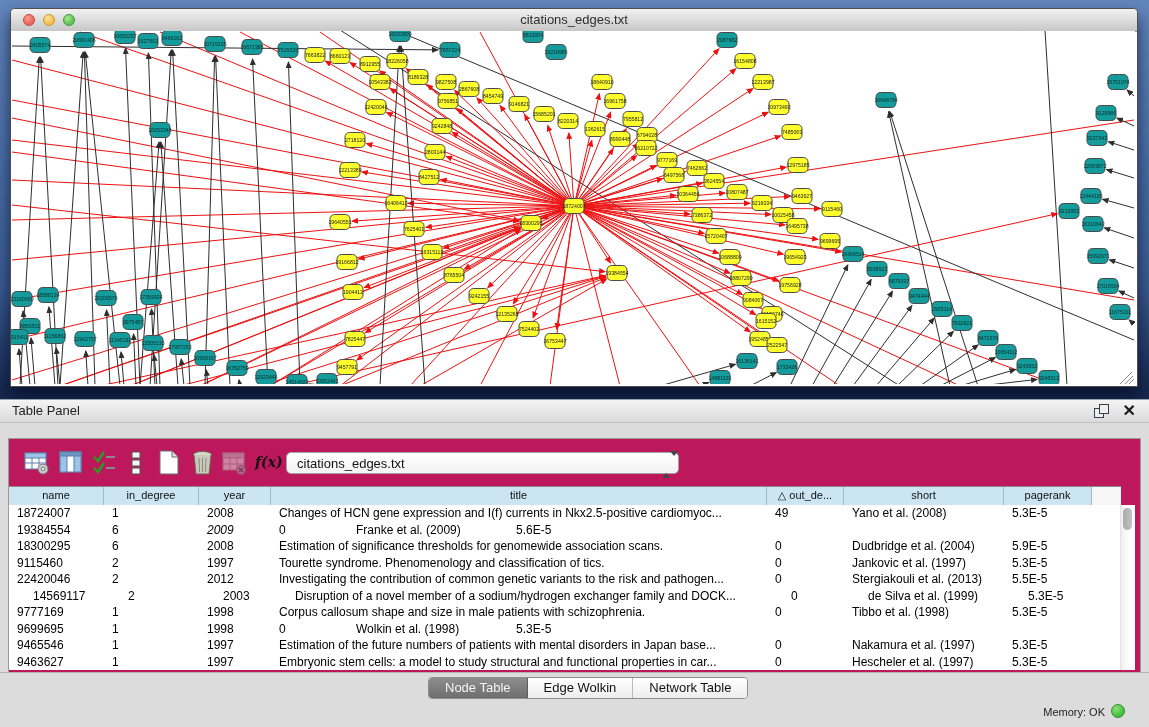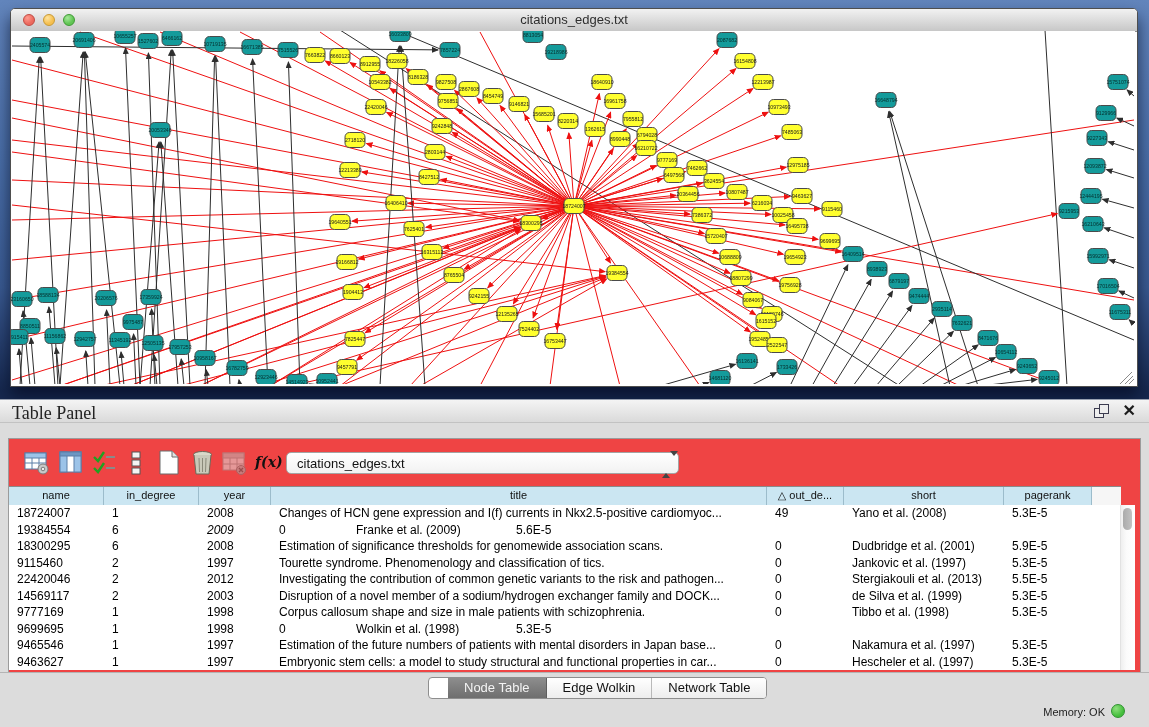--- a/index.html
+++ b/index.html
@@ -18,26 +18,26 @@
   .light.red{background:radial-gradient(circle at 35% 30%,#FF9A8F,#EC6A5E 60%);border:1px solid #C14A42;}
   .light.yellow{background:radial-gradient(circle at 35% 30%,#FFE49E,#F5BF4F 60%);border:1px solid #C99A33;}
   .light.green{background:radial-gradient(circle at 35% 30%,#A5E99A,#61C554 60%);border:1px solid #3E9A34;}
   .title-text{text-align:center;line-height:21px;font-size:13px;color:#2e2e2e;}
   .net-canvas{position:absolute;left:0;top:22px;width:1124px;height:353px;background:#fff;overflow:hidden;}
   .net-canvas svg{display:block;}
   
   .table-panel{position:absolute;left:0;top:399px;width:1149px;height:328px;background:#DCDCDC;border-top:1px solid #98A0B0;}
   .panel-titlebar{position:absolute;left:0;top:0;width:100%;height:22px;
     background:linear-gradient(#F4F4F4,#DADADA);border-bottom:1px solid #C2C2C2;}
-  .panel-title{position:absolute;left:12px;top:3px;font-size:18px;color:#222;font-family:Liberation Serif, serif;}
+  .panel-title{position:absolute;left:12px;top:3px;font-size:13px;color:#222;}
   .float-btn{position:absolute;right:40px;top:4px;width:15px;height:13px;}
   .float-btn .sq1{position:absolute;left:0;top:4px;width:8px;height:8px;border:1.5px solid #3c3c50;background:#eee;}
   .float-btn .sq2{position:absolute;left:5px;top:0;width:8px;height:8px;border:1.5px solid #3c3c50;background:#eee;}
   .close-btn{position:absolute;right:13px;top:1px;font-size:16px;font-weight:bold;color:#1c1c1c;line-height:20px;}
-  .table-container{position:absolute;left:8px;top:38px;width:1131px;height:233px;background:#ef4444;border:1px solid #9b9b9b;}
+  .table-container{position:absolute;left:8px;top:38px;width:1131px;height:233px;background:#be185d;border:1px solid #9b9b9b;}
   
   .toolbar{position:absolute;left:0;top:0;width:100%;height:47px;}
   .tb-icon{position:absolute;top:10px;width:27px;height:27px;}
   .fx-label{font-family:"DejaVu Serif",serif;font-style:italic;font-weight:bold;font-size:14px;color:#111;line-height:27px;}
   .combo{position:absolute;left:277px;top:13px;width:393px;height:22px;background:linear-gradient(#FFFFFF,#F2F2F2);
     border:1px solid #A4A4A4;border-radius:5px;box-sizing:border-box;}
   .combo-label{position:absolute;left:10px;top:3px;font-size:13px;color:#111;}
   .combo-arrows{position:absolute;right:7px;top:3px;width:9px;height:16px;}
   .combo-arrows .up{width:0;height:0;border-left:4px solid transparent;border-right:4px solid transparent;border-bottom:5px solid #444;margin-bottom:3px;}
   .combo-arrows .dn{width:0;height:0;border-left:4px solid transparent;border-right:4px solid transparent;border-top:5px solid #444;}
@@ -49,21 +49,21 @@
   .hfill{flex:1;background:#F6F6F6;border-right:none;}
   .grid-body{position:absolute;left:0;top:66px;width:1112px;height:165px;background:#fff;overflow:hidden;}
   .grow{display:flex;height:16.5px;}
   .gcell{box-sizing:border-box;padding-left:8px;font-size:12px;color:#000;line-height:16.5px;
     white-space:nowrap;overflow:hidden;}
   .vscroll{position:absolute;top:66px;right:5px;width:14px;height:165px;background:linear-gradient(90deg,#EFEFEF,#FBFBFB 40%,#FFFFFF);border-left:1px solid #E2E2E2;}
   .vthumb{position:absolute;left:2px;top:3px;width:9px;height:22px;background:linear-gradient(90deg,#ABABAB,#C2C2C2);border-radius:5px;}
   
   .tab-strip{position:absolute;left:0;top:272px;width:100%;height:28px;border-top:1px solid #B4B4B4;}
   .segmented{position:absolute;left:428px;top:4px;height:20px;display:flex;
-    border:1px solid #8E8E8E;border-radius:4px;overflow:hidden;background:#fff;padding-left:19px;}
+    border:1px solid #8E8E8E;border-radius:4px;overflow:hidden;background:#fff;}
   .seg{font-size:13px;line-height:20px;padding:0 16px;color:#111;
     background:linear-gradient(#FFFFFF,#EDEDED);border-right:1px solid #B9B9B9;}
   .seg:last-child{border-right:none;}
   .seg.active{background:linear-gradient(#8D8D8D,#6E6E6E);color:#F4F4F4;border-right:1px solid #5E5E5E;}
   
   .statusbar{position:absolute;left:0;top:300px;width:100%;height:28px;}
   .mem-label{position:absolute;right:44px;top:6px;font-size:11px;color:#222;}
   .mem-dot{position:absolute;right:24px;top:4px;width:14px;height:14px;border-radius:50%;
     background:radial-gradient(circle at 35% 30%,#8FE07E,#44BE3C 65%);border:1px solid #2F9230;box-sizing:border-box;}
 </style>
@@ -865,21 +865,21 @@
           <div class="gcell" style="width: 77px;">0</div>
           <div class="gcell" style="width: 160px;">Franke et al. (2009)</div>
           <div class="gcell" style="width: 88px;">5.6E-5</div>
         </div>
         <div class="grow">
           <div class="gcell" style="width: 95px;">18300295</div>
           <div class="gcell" style="width: 95px;">6</div>
           <div class="gcell" style="width: 72px;">2008</div>
           <div class="gcell" style="width: 496px;">Estimation of significance thresholds for genomewide association scans.</div>
           <div class="gcell" style="width: 77px;">0</div>
-          <div class="gcell" style="width: 160px;">Dudbridge et al. (2001)</div>
+          <div class="gcell" style="width: 160px;">Dudbridge et al. (2004)</div>
           <div class="gcell" style="width: 88px;">5.9E-5</div>
         </div>
         <div class="grow">
           <div class="gcell" style="width: 95px;">9115460</div>
           <div class="gcell" style="width: 95px;">2</div>
           <div class="gcell" style="width: 72px;">1997</div>
           <div class="gcell" style="width: 496px;">Tourette syndrome. Phenomenology and classification of tics.</div>
           <div class="gcell" style="width: 77px;">0</div>
           <div class="gcell" style="width: 160px;">Jankovic et al. (1997)</div>
           <div class="gcell" style="width: 88px;">5.3E-5</div>
@@ -887,21 +887,21 @@
         <div class="grow">
           <div class="gcell" style="width: 95px;">22420046</div>
           <div class="gcell" style="width: 95px;">2</div>
           <div class="gcell" style="width: 72px;">2012</div>
           <div class="gcell" style="width: 496px;">Investigating the contribution of common genetic variants to the risk and pathogen...</div>
           <div class="gcell" style="width: 77px;">0</div>
           <div class="gcell" style="width: 160px;">Stergiakouli et al. (2013)</div>
           <div class="gcell" style="width: 88px;">5.5E-5</div>
         </div>
         <div class="grow">
-          <div class="gcell" style="width: 95px;">14569117</div>
+          <div class="gcell" style="width: 95px; margin-left: 16px;">14569117</div>
           <div class="gcell" style="width: 95px;">2</div>
           <div class="gcell" style="width: 72px;">2003</div>
           <div class="gcell" style="width: 496px;">Disruption of a novel member of a sodium/hydrogen exchanger family and DOCK...</div>
           <div class="gcell" style="width: 77px;">0</div>
           <div class="gcell" style="width: 160px;">de Silva et al. (1999)</div>
           <div class="gcell" style="width: 88px;">5.3E-5</div>
         </div>
         <div class="grow">
           <div class="gcell" style="width: 95px;">9777169</div>
           <div class="gcell" style="width: 95px;">1</div>

